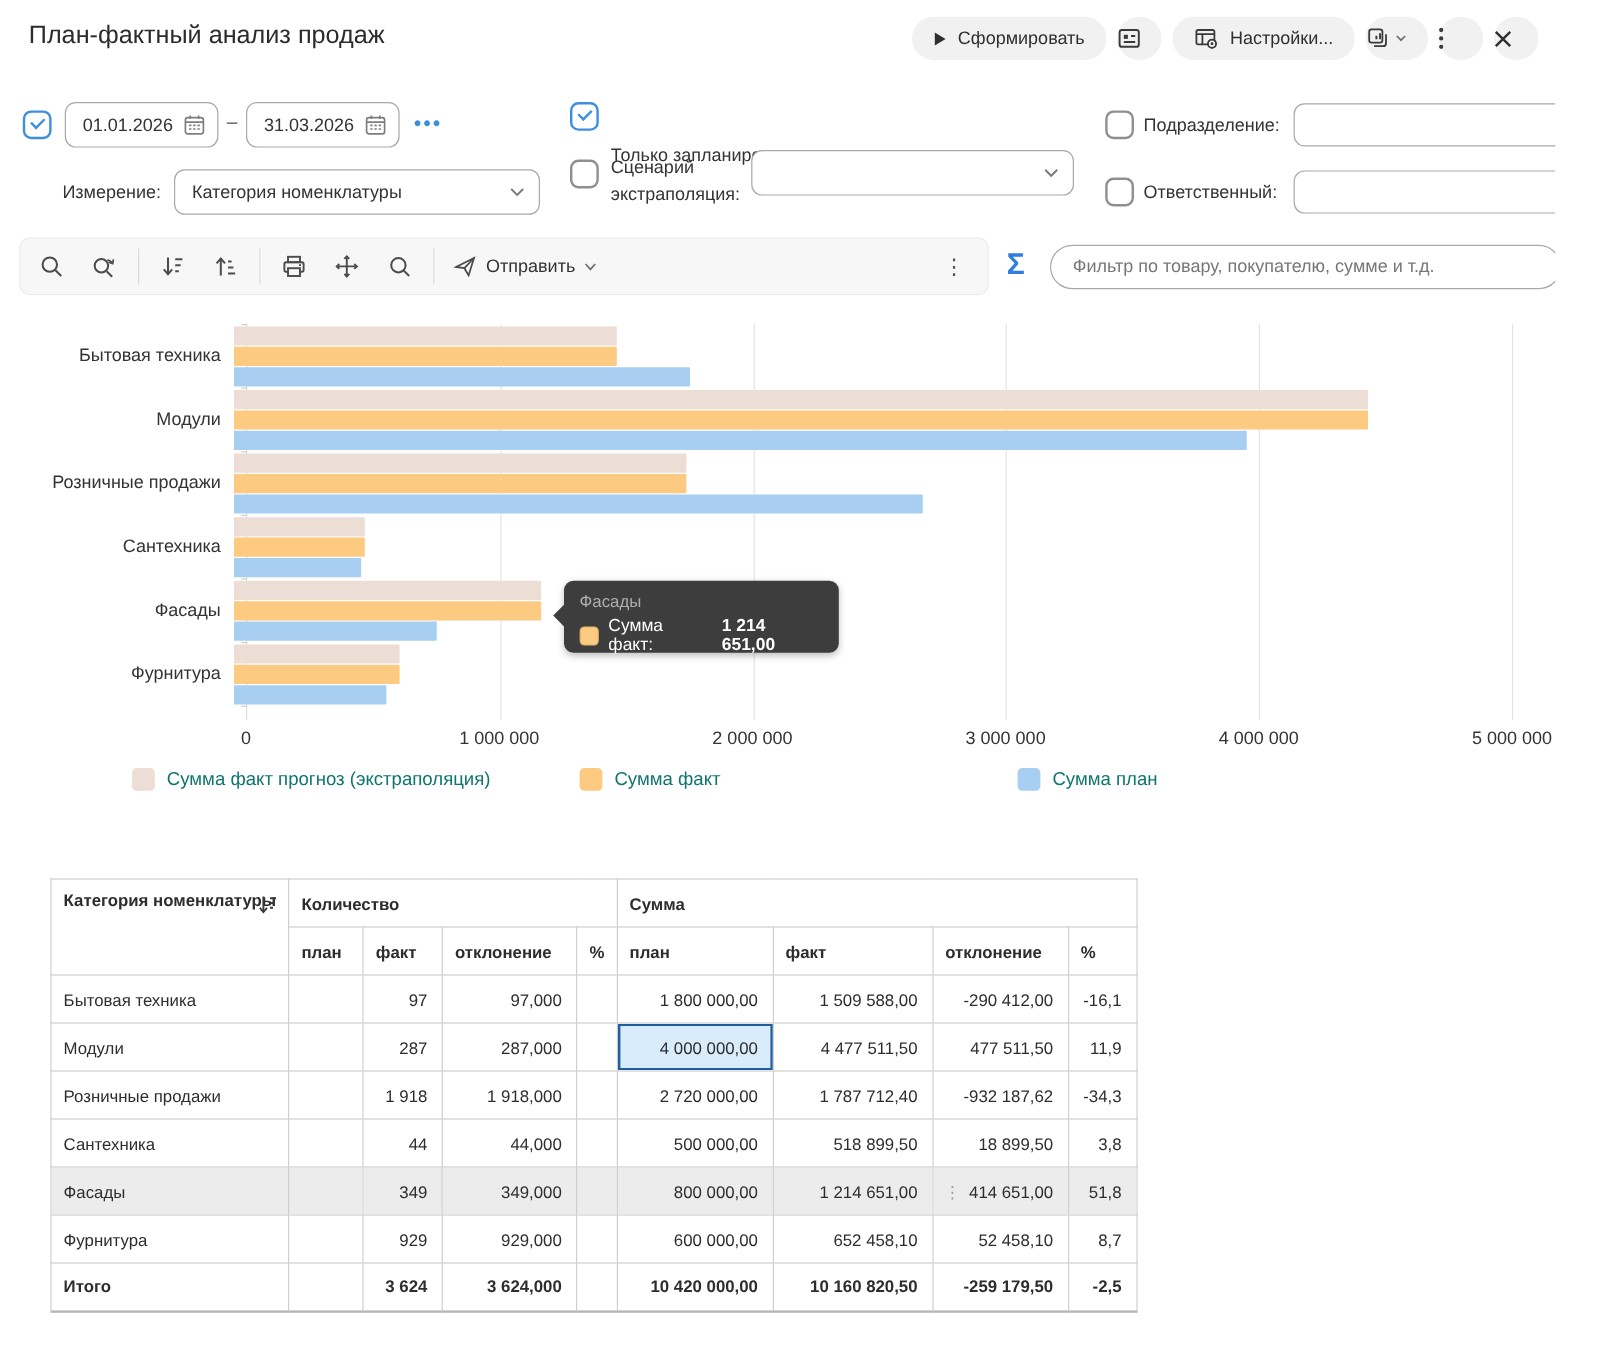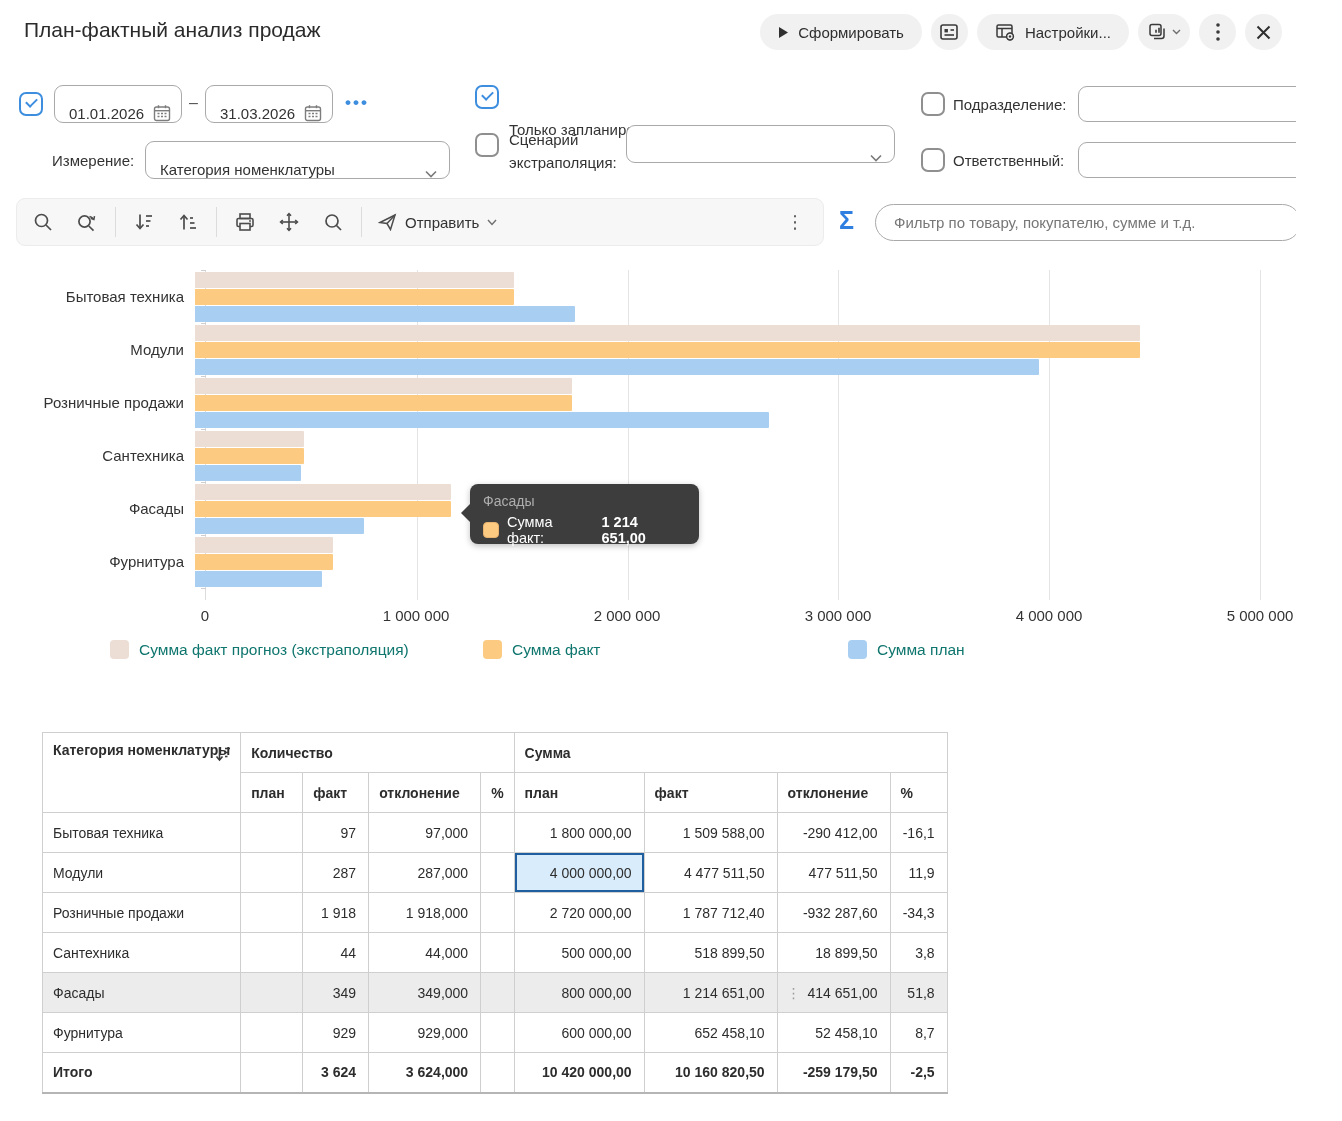--- a/index.html
+++ b/index.html
@@ -3,31 +3,31 @@
 <meta charset="utf-8">
 <style>
   * { margin:0; padding:0; box-sizing:border-box; }
   html,body { background:#fff; }
   body { font-family:"Liberation Sans", sans-serif; color:#333; }
   .app { position:relative; width:1296px; height:1121px; background:#fff; overflow:hidden; }
 
   
   .page-title { position:absolute; left:24px; top:18px; font-size:21px; font-weight:500; color:#2b2b2b; }
   .hdr-buttons { position:absolute; top:14px; right:14px; display:flex; align-items:center; gap:9px; }
-  .pill { height:36px; background:#f1f1f1; border:none; border-radius:18px; display:flex; align-items:center; justify-content:center; gap:9px; font-family:inherit; font-size:15px; color:#2f2f2f; padding:0 18px; cursor:pointer; }
+  .pill { height:36px; background:#f1f1f1; border:none; border-radius:18px; display:flex; align-items:center; gap:9px; font-family:inherit; font-size:15px; color:#2f2f2f; padding:0 18px; cursor:pointer; }
   .pill.icon-only { width:37px; padding:0; }
   .pill.w44 { width:52px; padding:0; gap:3px; }
   svg.ic { display:block; }
 
   
   .cbx { position:absolute; width:24px; height:24px; border-radius:7px; background:#fff; }
   .cbx.checked { border:2px solid #3e8ee0; }
   .cbx.unchecked { border:2px solid #8f8f8f; }
   .cbx.checked:after { content:""; position:absolute; left:5px; top:4px; width:9px; height:5px; border-left:2.5px solid #3e8ee0; border-bottom:2.5px solid #3e8ee0; transform:rotate(-45deg); }
-  .fld { position:absolute; border:1px solid #a9a9a9; border-radius:9px; background:#fff; display:flex; align-items:flex-end; font-size:15px; color:#333; }
+  .fld { position:absolute; border:1px solid #a9a9a9; border-radius:9px; background:#fff; display:flex; align-items:center; font-size:15px; color:#333; }
   .date-fld { width:128px; height:38px; padding:0 10px 0 14px; justify-content:space-between; cursor:text; }
   .lbl { position:absolute; font-size:15px; color:#333; }
   .combo { justify-content:space-between; padding:0 12px 0 14px; cursor:pointer; }
   .dash { position:absolute; font-size:16px; color:#555; }
   .dots3 { position:absolute; color:#3e8ee0; font-size:17px; font-weight:bold; letter-spacing:2px; cursor:pointer; }
 
   
   .toolbar { position:absolute; left:16px; top:198px; width:808px; height:48px; background:#f7f7f7; border:1px solid #ececec; border-radius:9px; display:flex; align-items:center; }
   .tb-btn { width:44px; height:40px; display:flex; align-items:center; justify-content:center; background:none; border:none; cursor:pointer; }
   .tb-sep { width:1px; height:30px; background:#dcdcdc; margin:0 6px; }
@@ -430,21 +430,21 @@
         <td class="num">11,9</td>
       </tr>
       <tr>
         <td>Розничные продажи</td>
         <td class="num"></td>
         <td class="num">1 918</td>
         <td class="num">1 918,000</td>
         <td class="num"></td>
         <td class="num">2 720 000,00</td>
         <td class="num">1 787 712,40</td>
-        <td class="num">-932 287,60</td>
+        <td class="num">-932 187,62</td>
         <td class="num">-34,3</td>
       </tr>
       <tr>
         <td>Сантехника</td>
         <td class="num"></td>
         <td class="num">44</td>
         <td class="num">44,000</td>
         <td class="num"></td>
         <td class="num">500 000,00</td>
         <td class="num">518 899,50</td>

